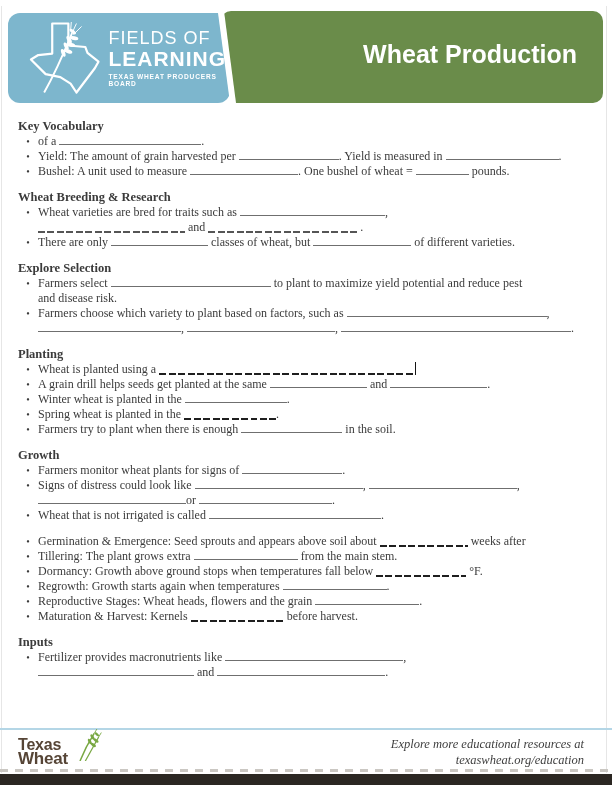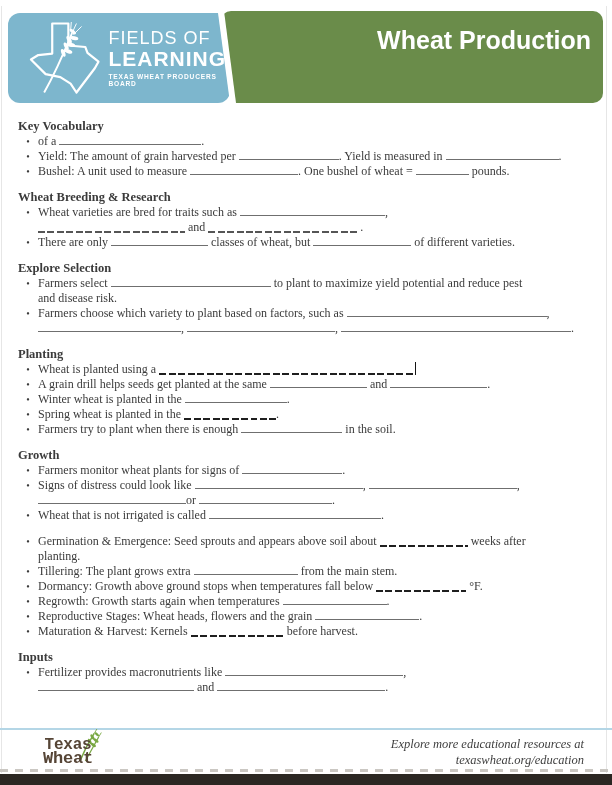--- a/index.html
+++ b/index.html
@@ -23,21 +23,21 @@
   .logo-line2 { font-size:21px; font-weight:700; letter-spacing:1px; line-height:21px; }
   .logo-tagline { font-size:6.6px; font-weight:700; letter-spacing:0.8px; margin-top:4px; }
   .hdr-green {
     position:absolute; left:221px; top:11px; width:382px; height:92px;
     background:var(--green); border-radius:10px;
     clip-path: polygon(3px 0, 100% 0, 100% 100%, 15px 100%);
     box-sizing:border-box; text-align:right; padding:14px 12px 0 0;
   }
   .hdr-title {
     color:#fff; font-family:"Liberation Sans", sans-serif; font-weight:700;
-    font-size:25px; line-height:31px; margin:0; letter-spacing:0;
+    font-size:25px; line-height:31px; margin:14px; letter-spacing:0;
   }
 
   
   #worksheet { position:absolute; top:119px; left:18px; width:590px; }
   .section-title { font-size:12.5px; font-weight:700; line-height:15px; margin:0; }
   .bullets { margin:0 0 11px 0; }
   .bullet { display:flex; font-size:12px; line-height:15px; }
   .dot { flex:none; width:20px; text-align:center; font-size:10px; }
   .bullet-text { flex:1 1 auto; min-width:0; }
   .line { white-space:nowrap; height:15px; }
@@ -46,21 +46,21 @@
   .blank.dash  { height:2px; vertical-align:-2px;
     background:repeating-linear-gradient(90deg,#555 0 7px,transparent 7px 9.5px); }
   .blank.bold  { height:2.4px; vertical-align:-2px;
     background:repeating-linear-gradient(90deg,#1f1f1f 0 7px,transparent 7px 9.5px); }
   .cursor { display:inline-block; width:1.5px; height:13px; background:#141414;
     vertical-align:-2px; margin-left:1px; }
 
   
   .footer-rule { position:absolute; left:0; right:0; top:728px; height:2px; background:#b4d6e6; }
   .tw-logo { position:absolute; left:18px; top:738px; width:100px; height:36px;
-    font-family:Liberation Mono, monospace; font-weight:700; color:var(--brown);text-align:center; }
+    font-family:Liberation Sans, sans-serif; font-weight:700; color:var(--brown); }
   .tw-line { position:relative; z-index:2; font-size:16px; line-height:14px; letter-spacing:-0.2px; }
   .tw-line2 { font-size:17px; }
   .tw-sprig { position:absolute; left:56px; top:-9px; z-index:1; }
   .footer-tagline { position:absolute; right:28px; top:736px; text-align:right;
     font-style:italic; font-size:12.5px; line-height:16px; color:#3f3f3f; }
   .perforation { position:absolute; left:0; right:0; top:769px; height:3px;
     background:repeating-linear-gradient(90deg,#cac7c2 0 8px,transparent 8px 15px); }
   .bottom-bar { position:absolute; left:0; right:0; top:774px; height:11px; background:#2b2722; }
 </style>
 </head>
@@ -213,21 +213,20 @@
           </div>
         </div>
       </div>
     </div>
     <div class="section">
       <div class="bullets">
         <div class="bullet">
           <span class="dot">•</span>
           <div class="bullet-text">
             <div class="line"><span class="seg">Germination &amp; Emergence: Seed sprouts and appears above soil about </span><span class="blank bold" style="width: 88px;"></span><span class="seg"> weeks after</span></div>
-            <div class="line"><span class="seg">planting.</span></div>
           </div>
         </div>
         <div class="bullet">
           <span class="dot">•</span>
           <div class="bullet-text">
             <div class="line"><span class="seg">Tillering: The plant grows extra </span><span class="blank solid" style="width: 104px;"></span><span class="seg"> from the main stem.</span></div>
           </div>
         </div>
         <div class="bullet">
           <span class="dot">•</span>

